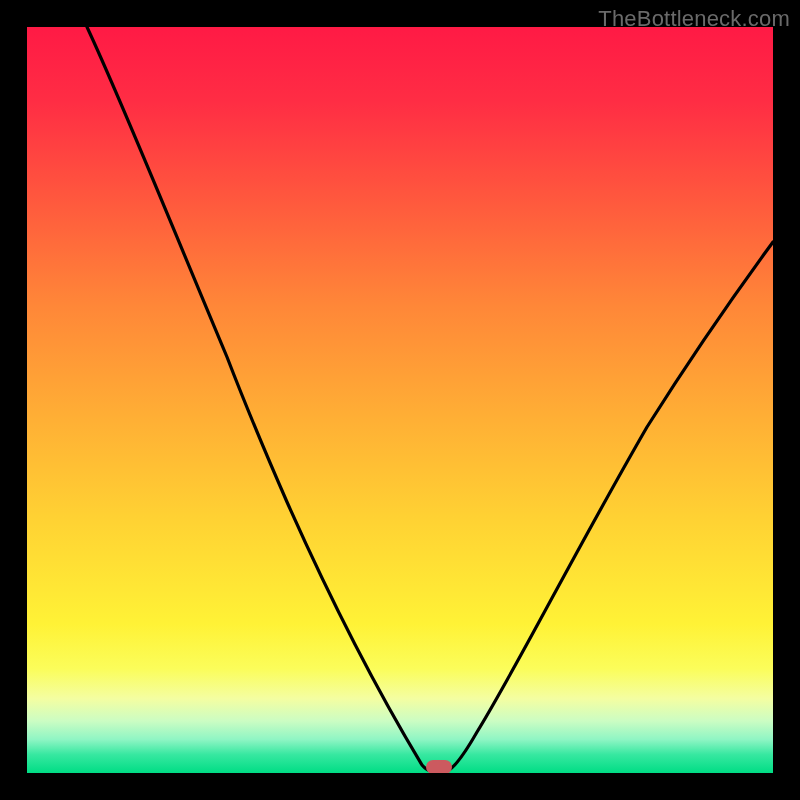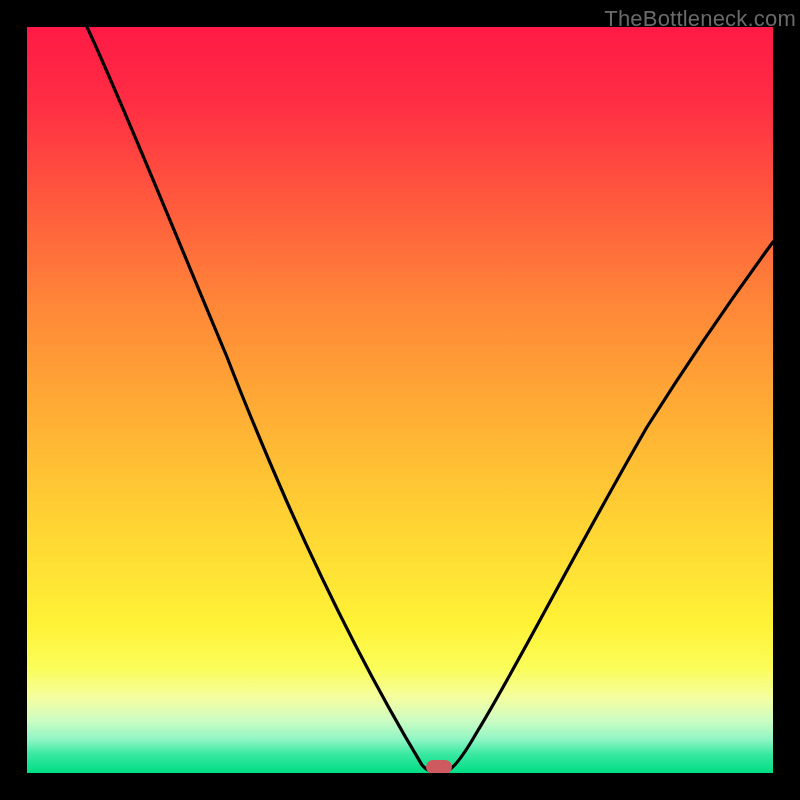--- a/index.html
+++ b/index.html
@@ -13,21 +13,21 @@
   }
   .stage {
     position: relative;
     width: 800px;
     height: 800px;
     background: #000;
   }
   .watermark {
     position: absolute;
     top: 6px;
-    right: 4px;
+    right: 10px;
     color: #6a6a6a;
     font-size: 22px;
     font-weight: 500;
     letter-spacing: 0.2px;
     z-index: 5;
   }
   .plot {
     position: absolute;
     left: 27px;
     top: 27px;

